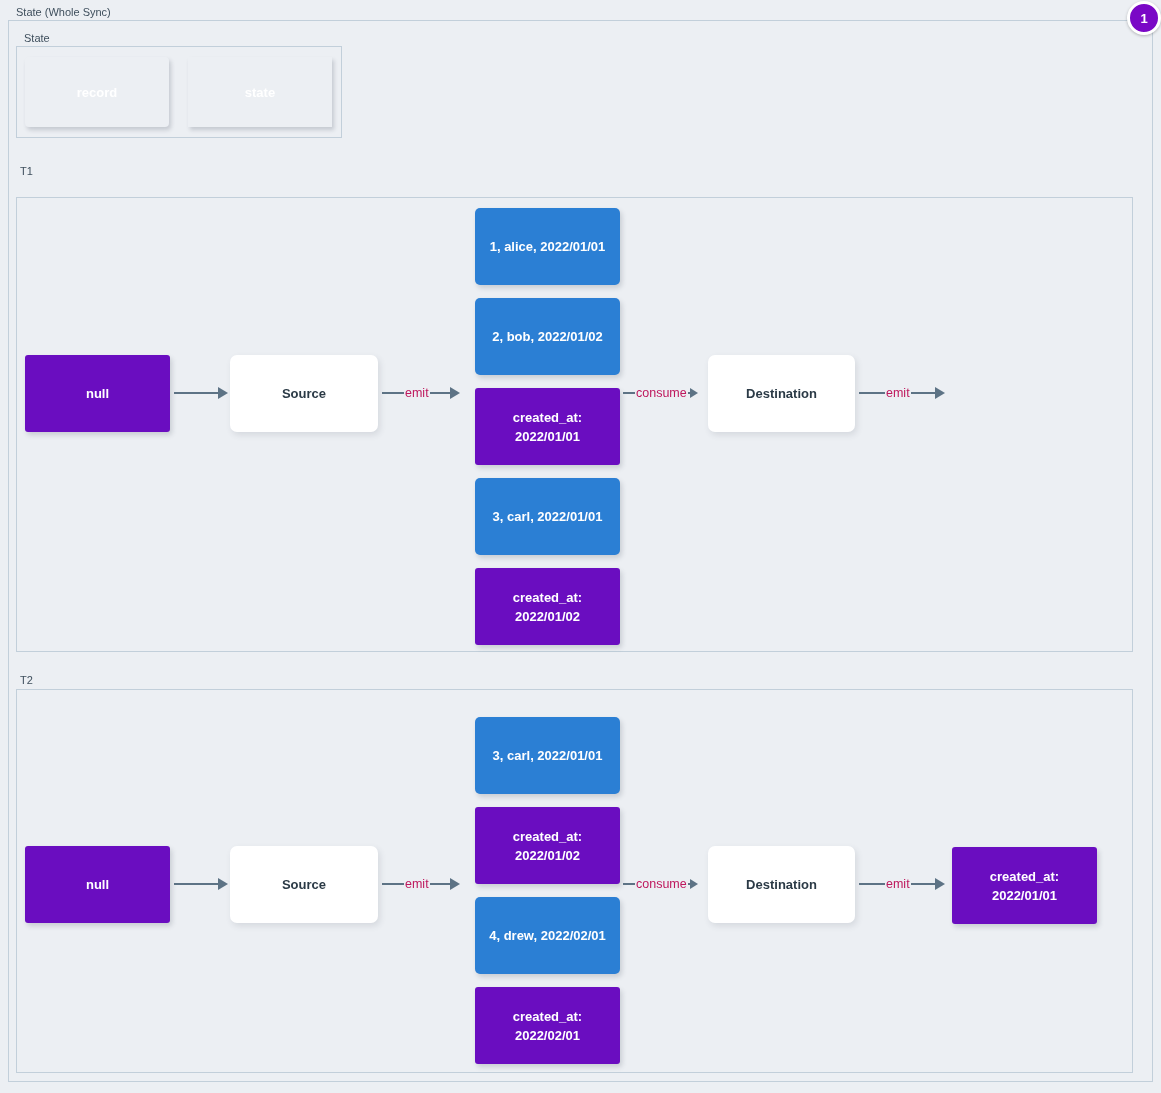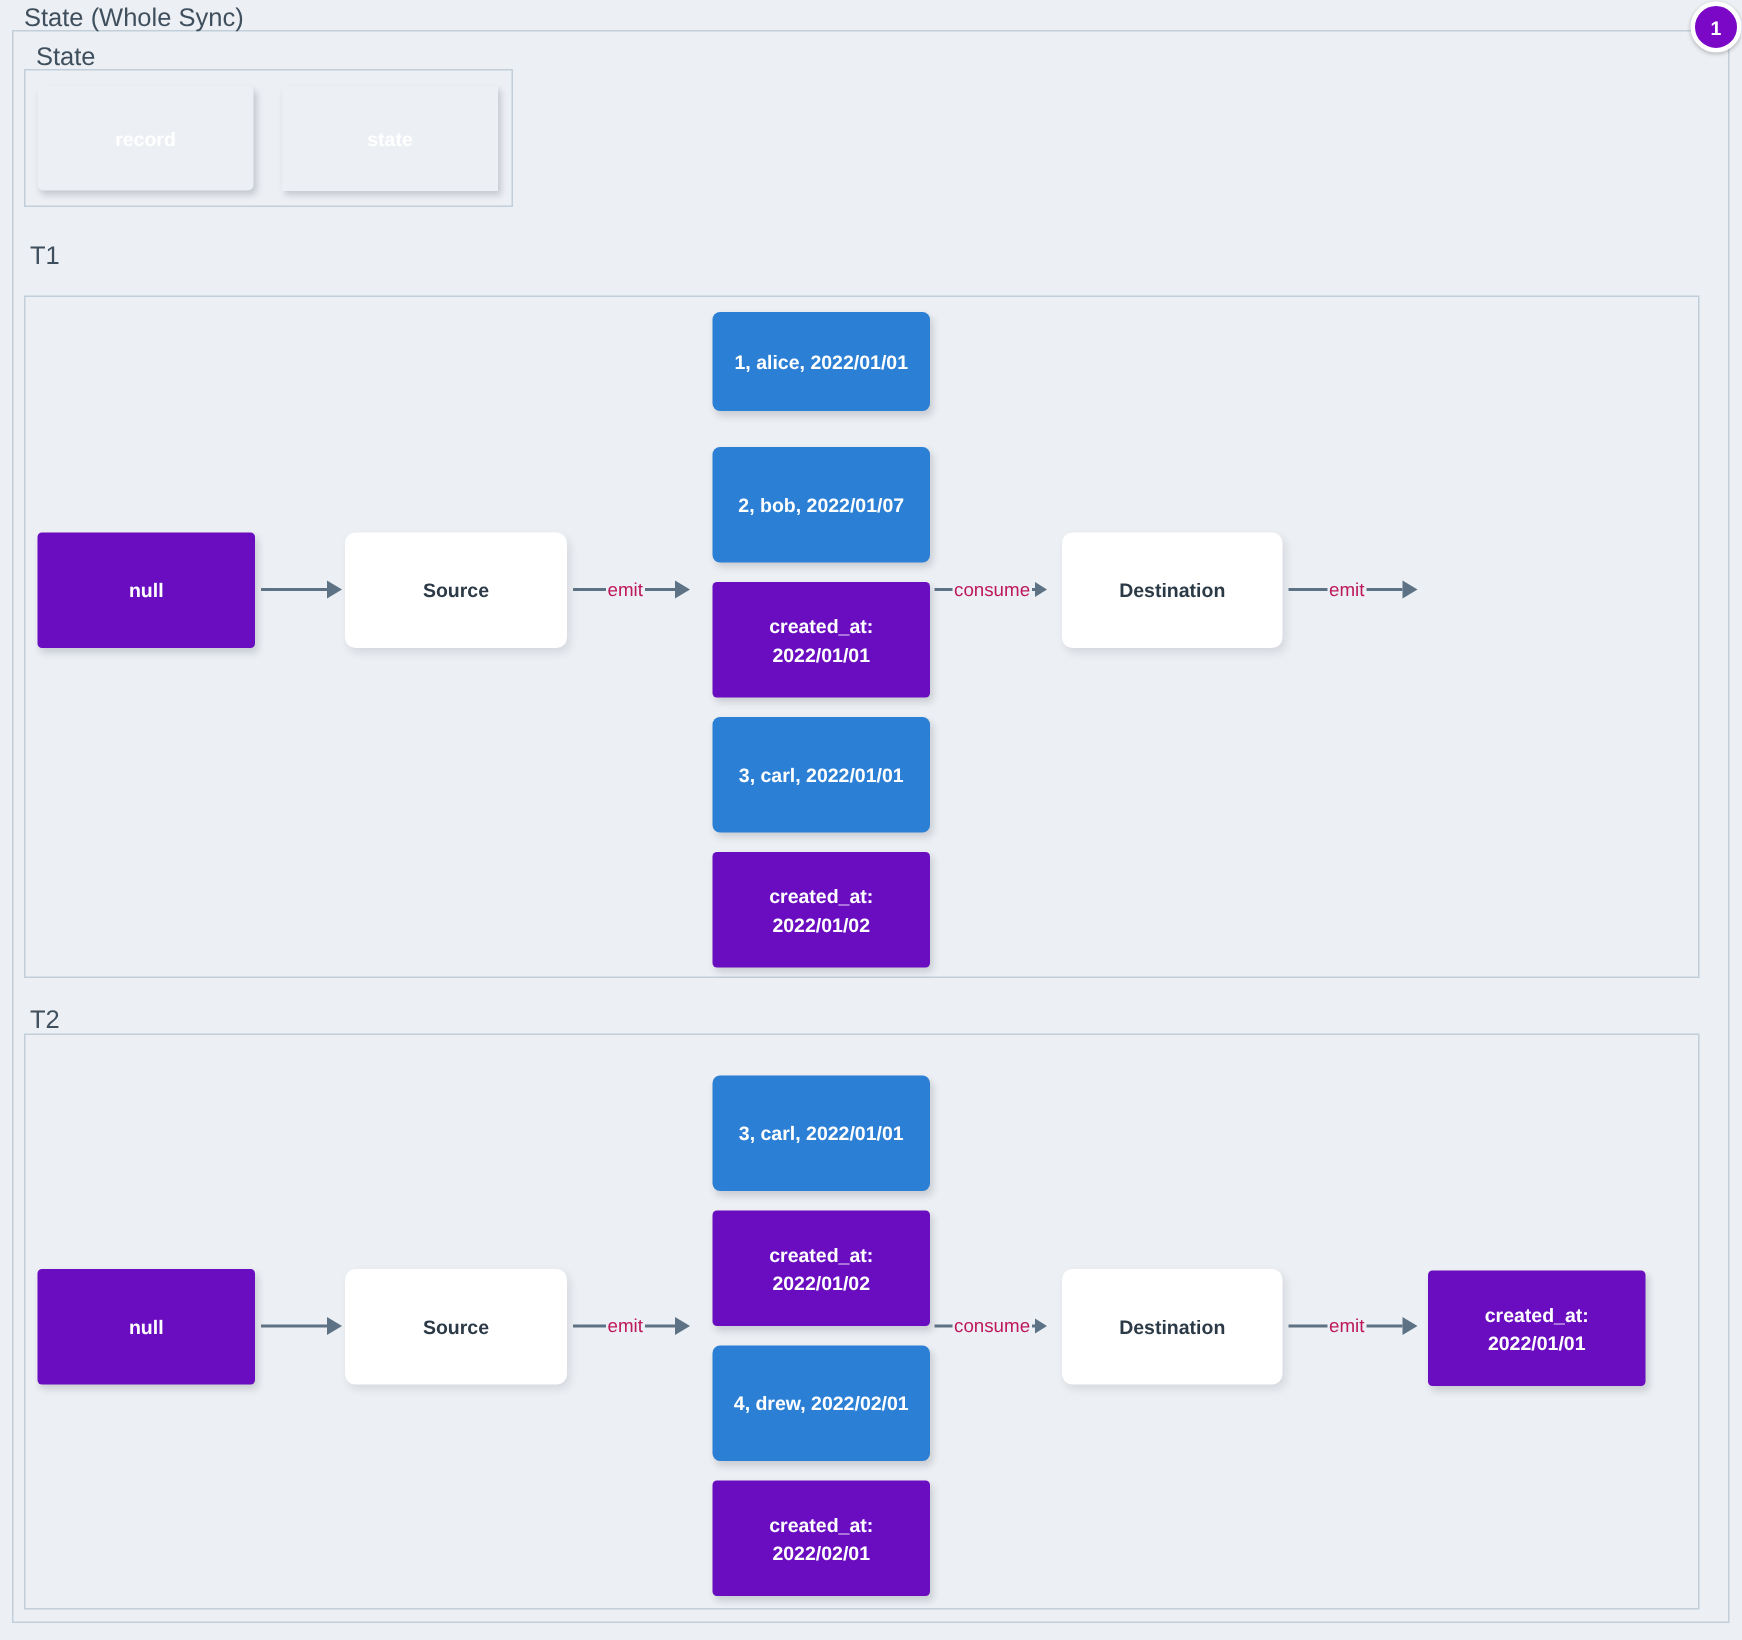--- a/index.html
+++ b/index.html
@@ -18,21 +18,21 @@
 
   
   .group {
     position: absolute;
     border: 1px solid #c2cfda;
     background: transparent;
     box-sizing: border-box;
   }
   .group-label {
     position: absolute;
-    font-size: 17px;
+    font-size: 11px;
     color: #3f4f5d;
     background: #eceff3;
     padding: 0 4px;
     line-height: 14px;
     white-space: nowrap;
   }
 
   
   #outer-frame {
     left: 8px;
@@ -216,26 +216,26 @@
   <span>Source</span>
 </div>
 
 <div class="edge" style="left:382px; top:384px;">
   <div class="line" style="width:22px;"></div>
   <span class="edge-label">emit</span>
   <div class="line" style="width:20px;"></div>
   <div class="head"></div>
 </div>
 
-<div class="node record-node" style="left:475px; top:208px; width:145px; height:66px;">
+<div class="node record-node" style="left:475px; top:208px; width:145px; height:77px;">
   <span>1, alice, 2022/01/01</span>
 </div>
 
 <div class="node record-node" style="left:475px; top:298px; width:145px; height:77px;">
-  <span>2, bob, 2022/01/07</span>
+  <span>2, bob, 2022/01/02</span>
 </div>
 
 <div class="node state-node" style="left:475px; top:388px; width:145px; height:77px; flex-direction:column;">
   <span>created_at:</span>
   <span>2022/01/01</span>
 </div>
 
 <div class="node record-node" style="left:475px; top:478px; width:145px; height:77px;">
   <span>3, carl, 2022/01/01</span>
 </div>

